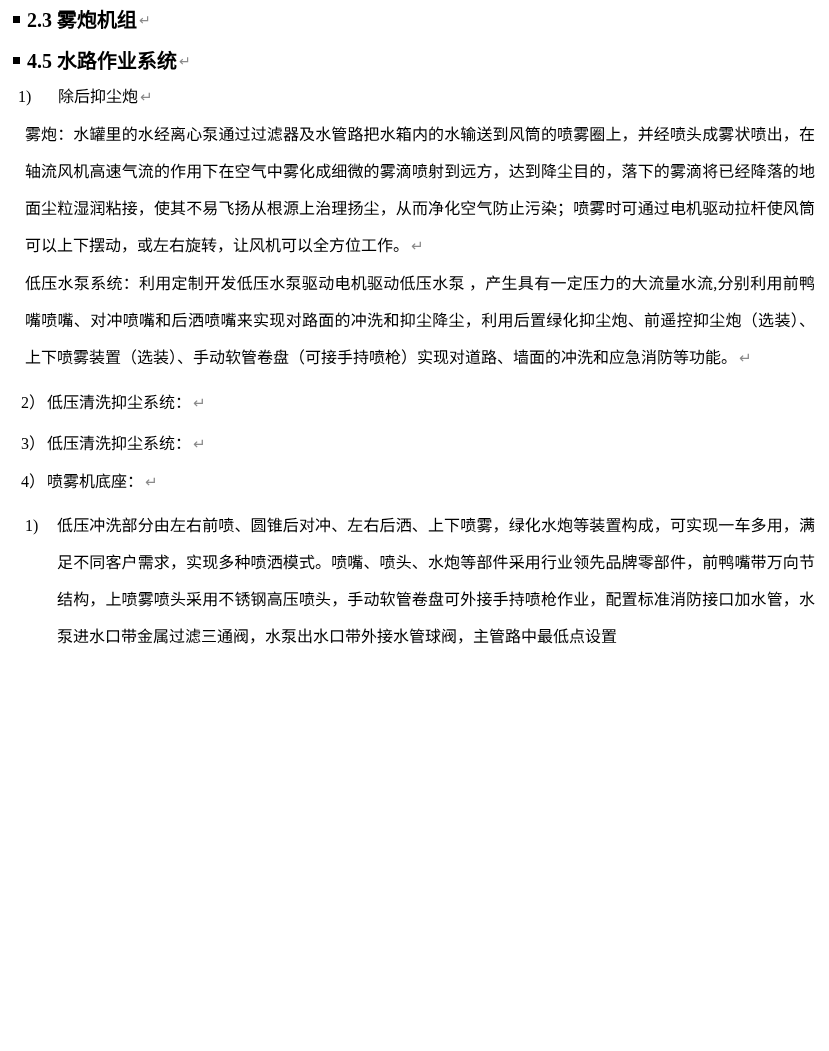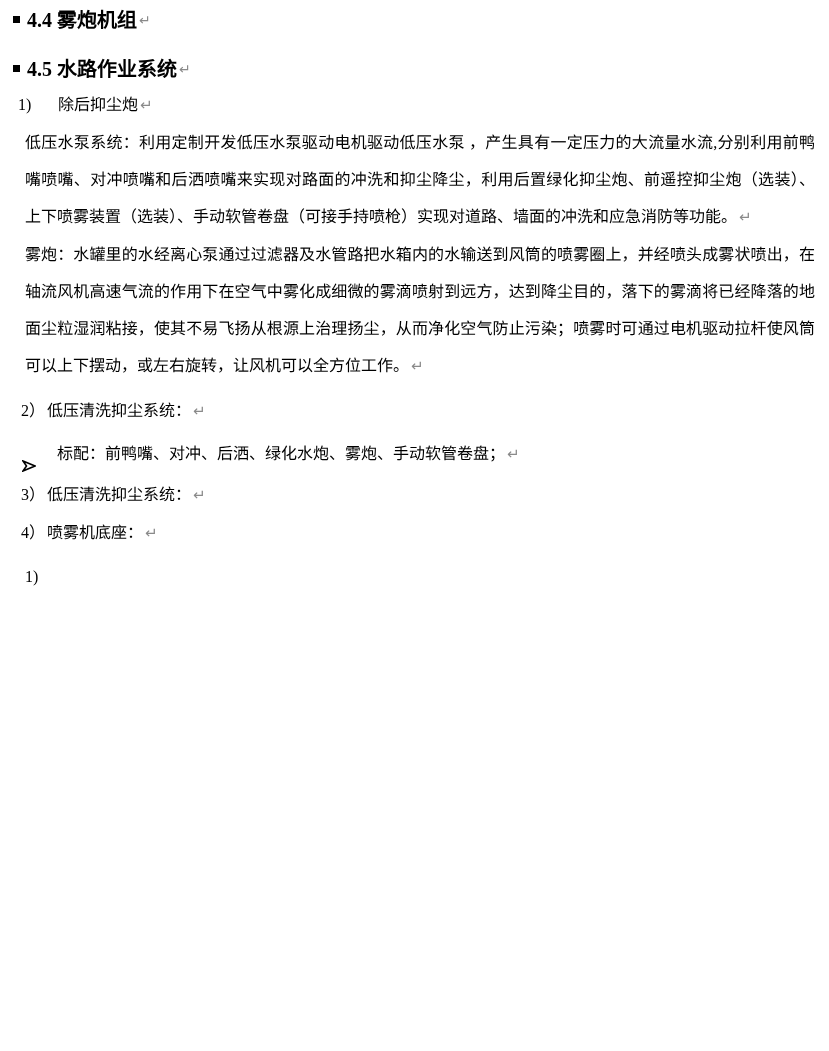--- a/index.html
+++ b/index.html
@@ -23,21 +23,21 @@
     margin: 0 14px 0 13px;
     white-space: nowrap;
   }
   .heading .sq {
     display: inline-block;
     width: 7px; height: 7px;
     background: #000000;
     vertical-align: 4px;
     margin-right: 7px;
   }
-  .h45 { margin-top: 23px; }
+  .h45 { margin-top: 15px; }
 
   
   .para {
     margin: 0 14px 0 25px;
     line-height: 37px;
     text-align: justify;
     text-justify: inter-ideograph;
   }
   .para.indent { text-indent: 33px; }
   .p44 { margin-top: 6px; }
@@ -78,59 +78,54 @@
   }
   .heading .pmark { font-size: 14px; vertical-align: 2px; }
 </style>
 </head>
 <body>
 
 <div class="page">
   <div class="content">
 
     <div class="heading">
-      <span class="sq"></span><span>4.4 雾炮机组</span><span class="pmark">↵</span>
+      <span class="sq"></span><span>2.3 雾炮机组</span><span class="pmark">↵</span>
     </div>
 
 
     <div class="heading h45">
       <span class="sq"></span><span>4.5 水路作业系统</span><span class="pmark">↵</span>
     </div>
 
     <div class="row item1 single">
       <span class="marker">1)</span><span>除后抑尘炮</span><span class="pmark">↵</span>
     </div>
 
     <div class="para">
-      <span>低压水泵系统：利用定制开发低压水泵驱动电机驱动低压水泵 ，产生具有一定压力的大流量水流,分别利用前鸭嘴喷嘴、对冲喷嘴和后洒喷嘴来实现对路面的冲洗和抑尘降尘，利用后置绿化抑尘炮、前遥控抑尘炮（选装）、上下喷雾装置（选装）、手动软管卷盘（可接手持喷枪）实现对道路、墙面的冲洗和应急消防等功能。</span><span class="pmark">↵</span>
+      <span>雾炮：水罐里的水经离心泵通过过滤器及水管路把水箱内的水输送到风筒的喷雾圈上，并经喷头成雾状喷出，在轴流风机高速气流的作用下在空气中雾化成细微的雾滴喷射到远方，达到降尘目的，落下的雾滴将已经降落的地面尘粒湿润粘接，使其不易飞扬从根源上治理扬尘，从而净化空气防止污染；喷雾时可通过电机驱动拉杆使风筒可以上下摆动，或左右旋转，让风机可以全方位工作。</span><span class="pmark">↵</span>
     </div>
 
     <div class="para">
-      <span>雾炮：水罐里的水经离心泵通过过滤器及水管路把水箱内的水输送到风筒的喷雾圈上，并经喷头成雾状喷出，在轴流风机高速气流的作用下在空气中雾化成细微的雾滴喷射到远方，达到降尘目的，落下的雾滴将已经降落的地面尘粒湿润粘接，使其不易飞扬从根源上治理扬尘，从而净化空气防止污染；喷雾时可通过电机驱动拉杆使风筒可以上下摆动，或左右旋转，让风机可以全方位工作。</span><span class="pmark">↵</span>
+      <span>低压水泵系统：利用定制开发低压水泵驱动电机驱动低压水泵 ，产生具有一定压力的大流量水流,分别利用前鸭嘴喷嘴、对冲喷嘴和后洒喷嘴来实现对路面的冲洗和抑尘降尘，利用后置绿化抑尘炮、前遥控抑尘炮（选装）、上下喷雾装置（选装）、手动软管卷盘（可接手持喷枪）实现对道路、墙面的冲洗和应急消防等功能。</span><span class="pmark">↵</span>
     </div>
 
     <div class="row header h2 single">
       <span class="marker">2）</span><span>低压清洗抑尘系统：</span><span class="pmark">↵</span>
     </div>
 
-    <div class="row bullet b1 single">
-      <span class="marker"><svg width="14" height="12" viewBox="0 0 14 12" aria-hidden="true">
-            <path d="M1 1 L13 6 L1 11 L4.5 6 Z" fill="none" stroke="#000" stroke-width="1.6" stroke-linejoin="miter"></path>
-          </svg></span><span>标配：前鸭嘴、对冲、后洒、绿化水炮、雾炮、手动软管卷盘；</span><span class="pmark">↵</span>
-    </div>
 
 
     <div class="row header h3 single">
       <span class="marker">3）</span><span>低压清洗抑尘系统：</span><span class="pmark">↵</span>
     </div>
 
 
 
     <div class="row header single">
       <span class="marker">4）</span><span>喷雾机底座：</span><span class="pmark">↵</span>
     </div>
 
     <div class="row num">
-      <span class="marker">1)</span>
+      <span class="marker">1)</span><span>低压冲洗部分由左右前喷、圆锥后对冲、左右后洒、上下喷雾，绿化水炮等装置构成，可实现一车多用，满足不同客户需求，实现多种喷洒模式。喷嘴、喷头、水炮等部件采用行业领先品牌零部件，前鸭嘴带万向节结构，上喷雾喷头采用不锈钢高压喷头，手动软管卷盘可外接手持喷枪作业，配置标准消防接口加水管，水泵进水口带金属过滤三通阀，水泵出水口带外接水管球阀，主管路中最低点设置</span>
     </div>
 
   </div>
 </div>
 
 </body></html>

